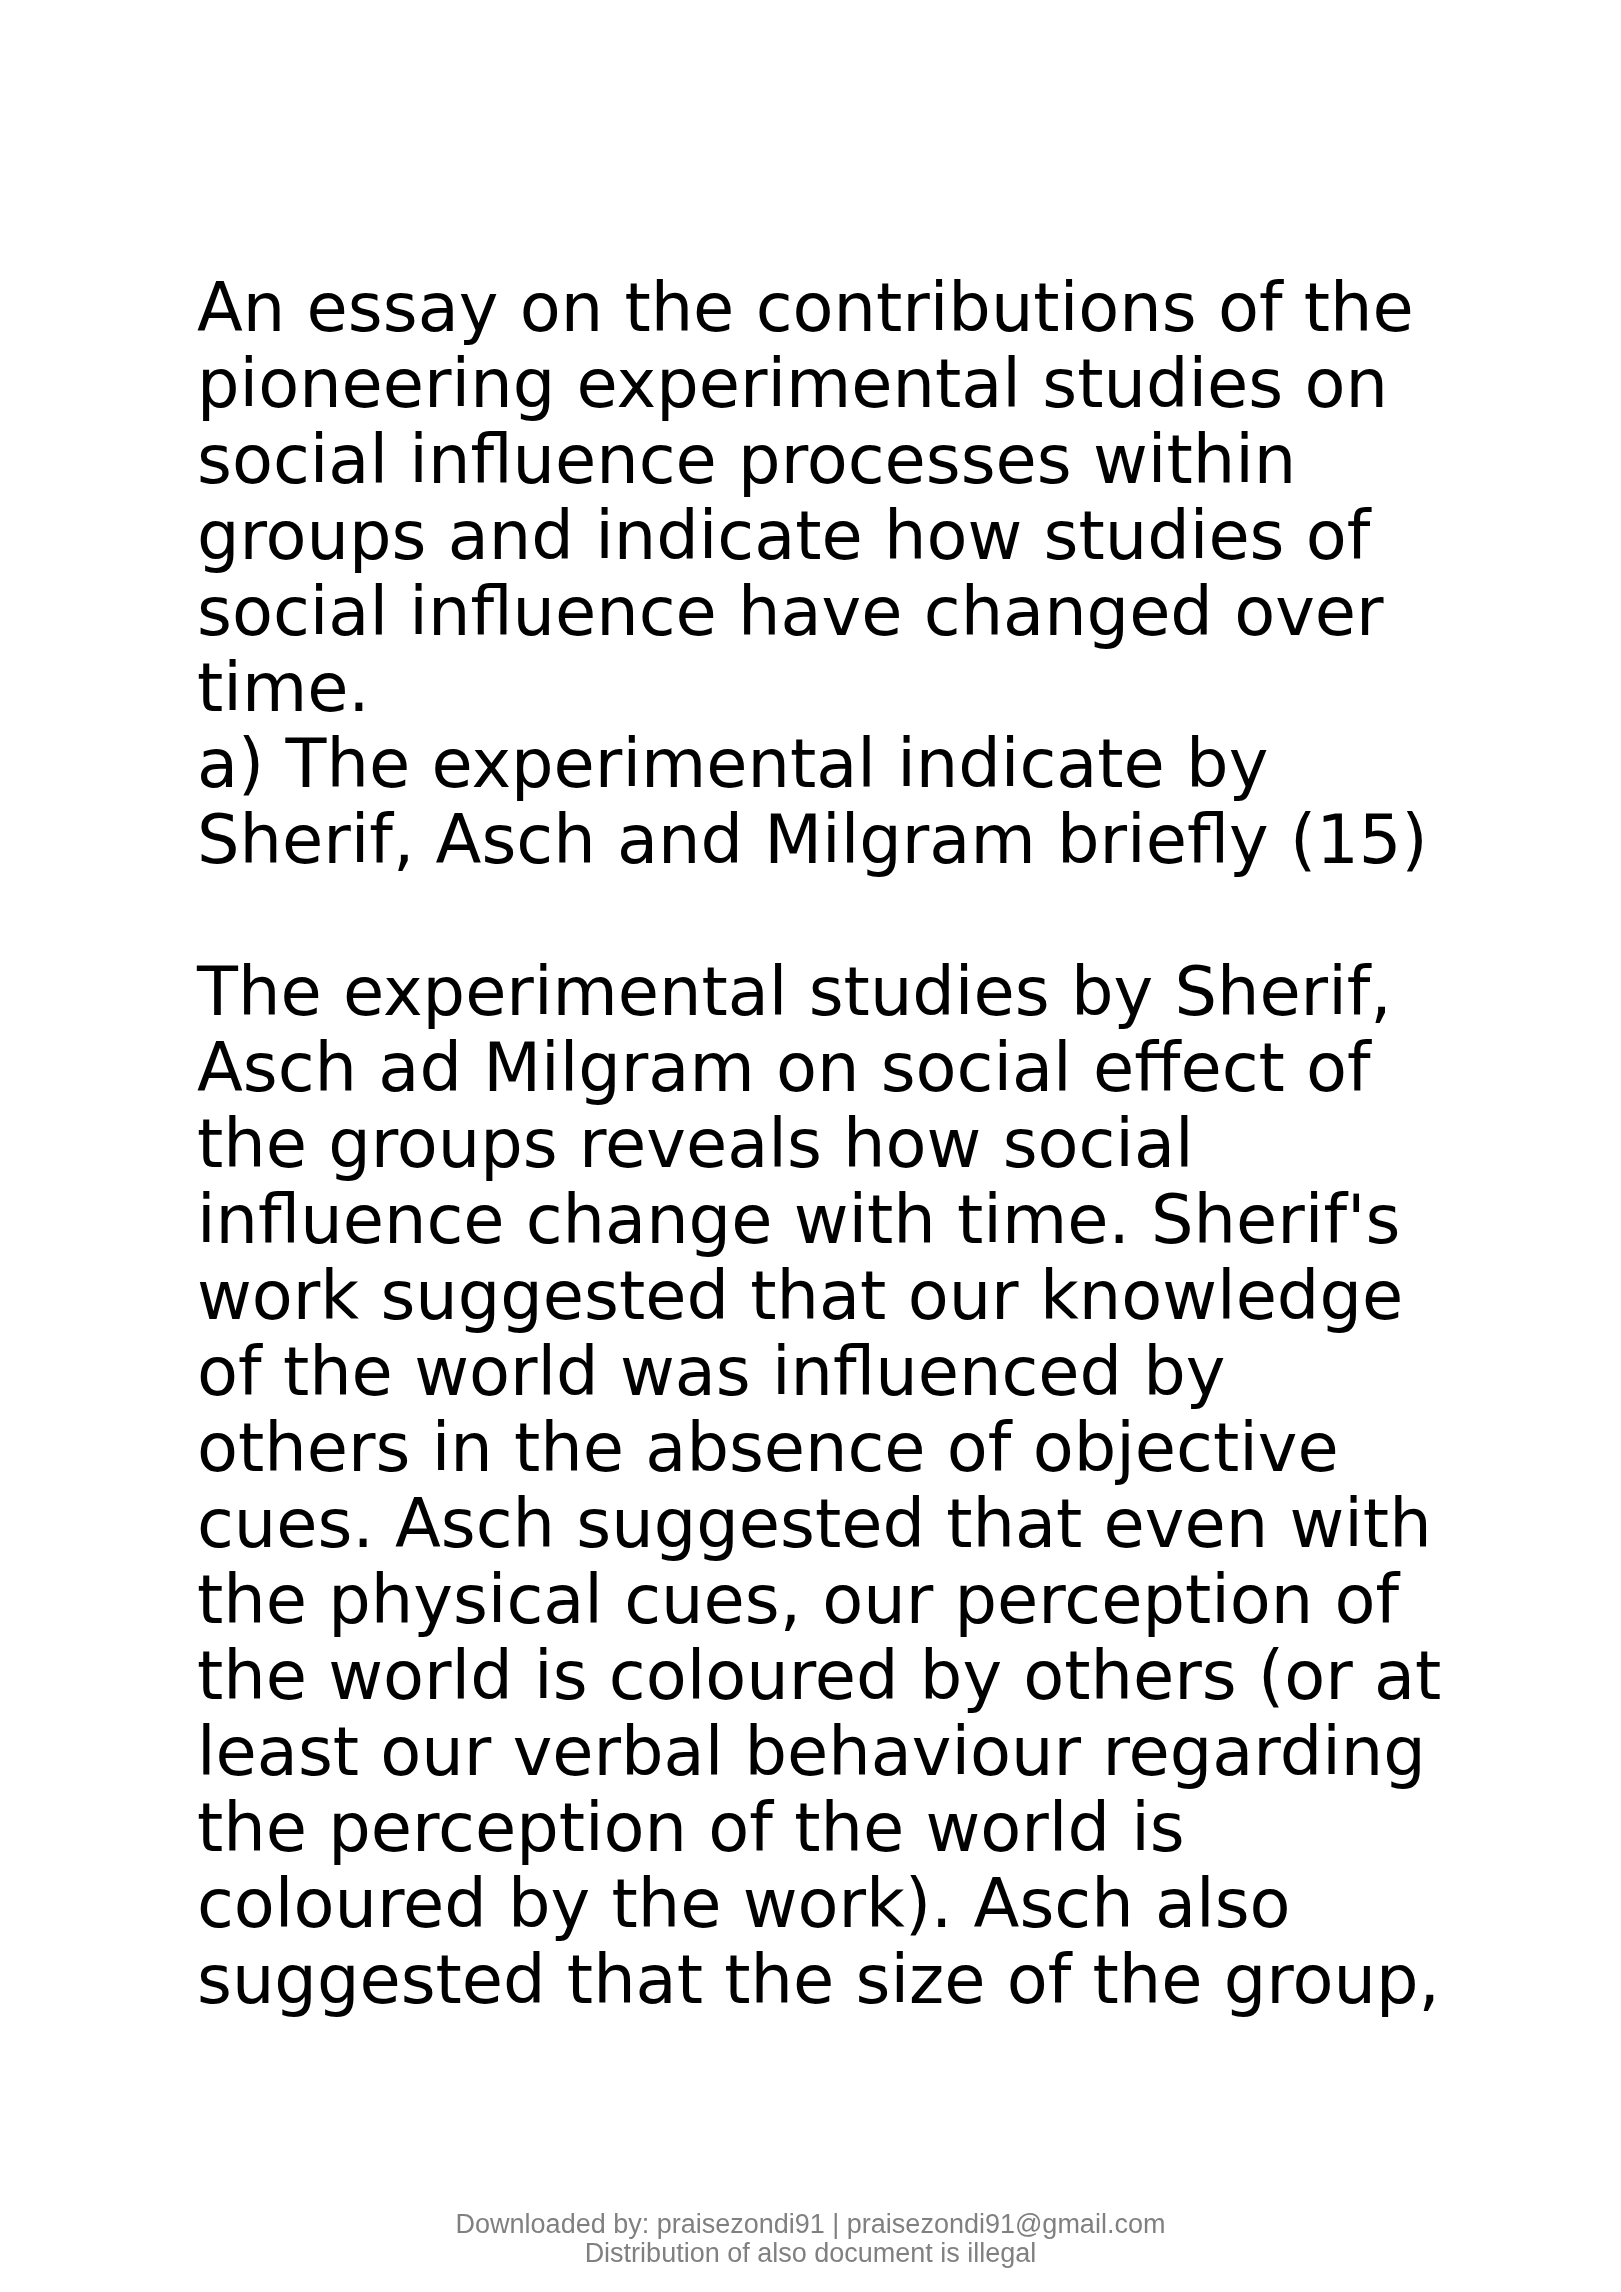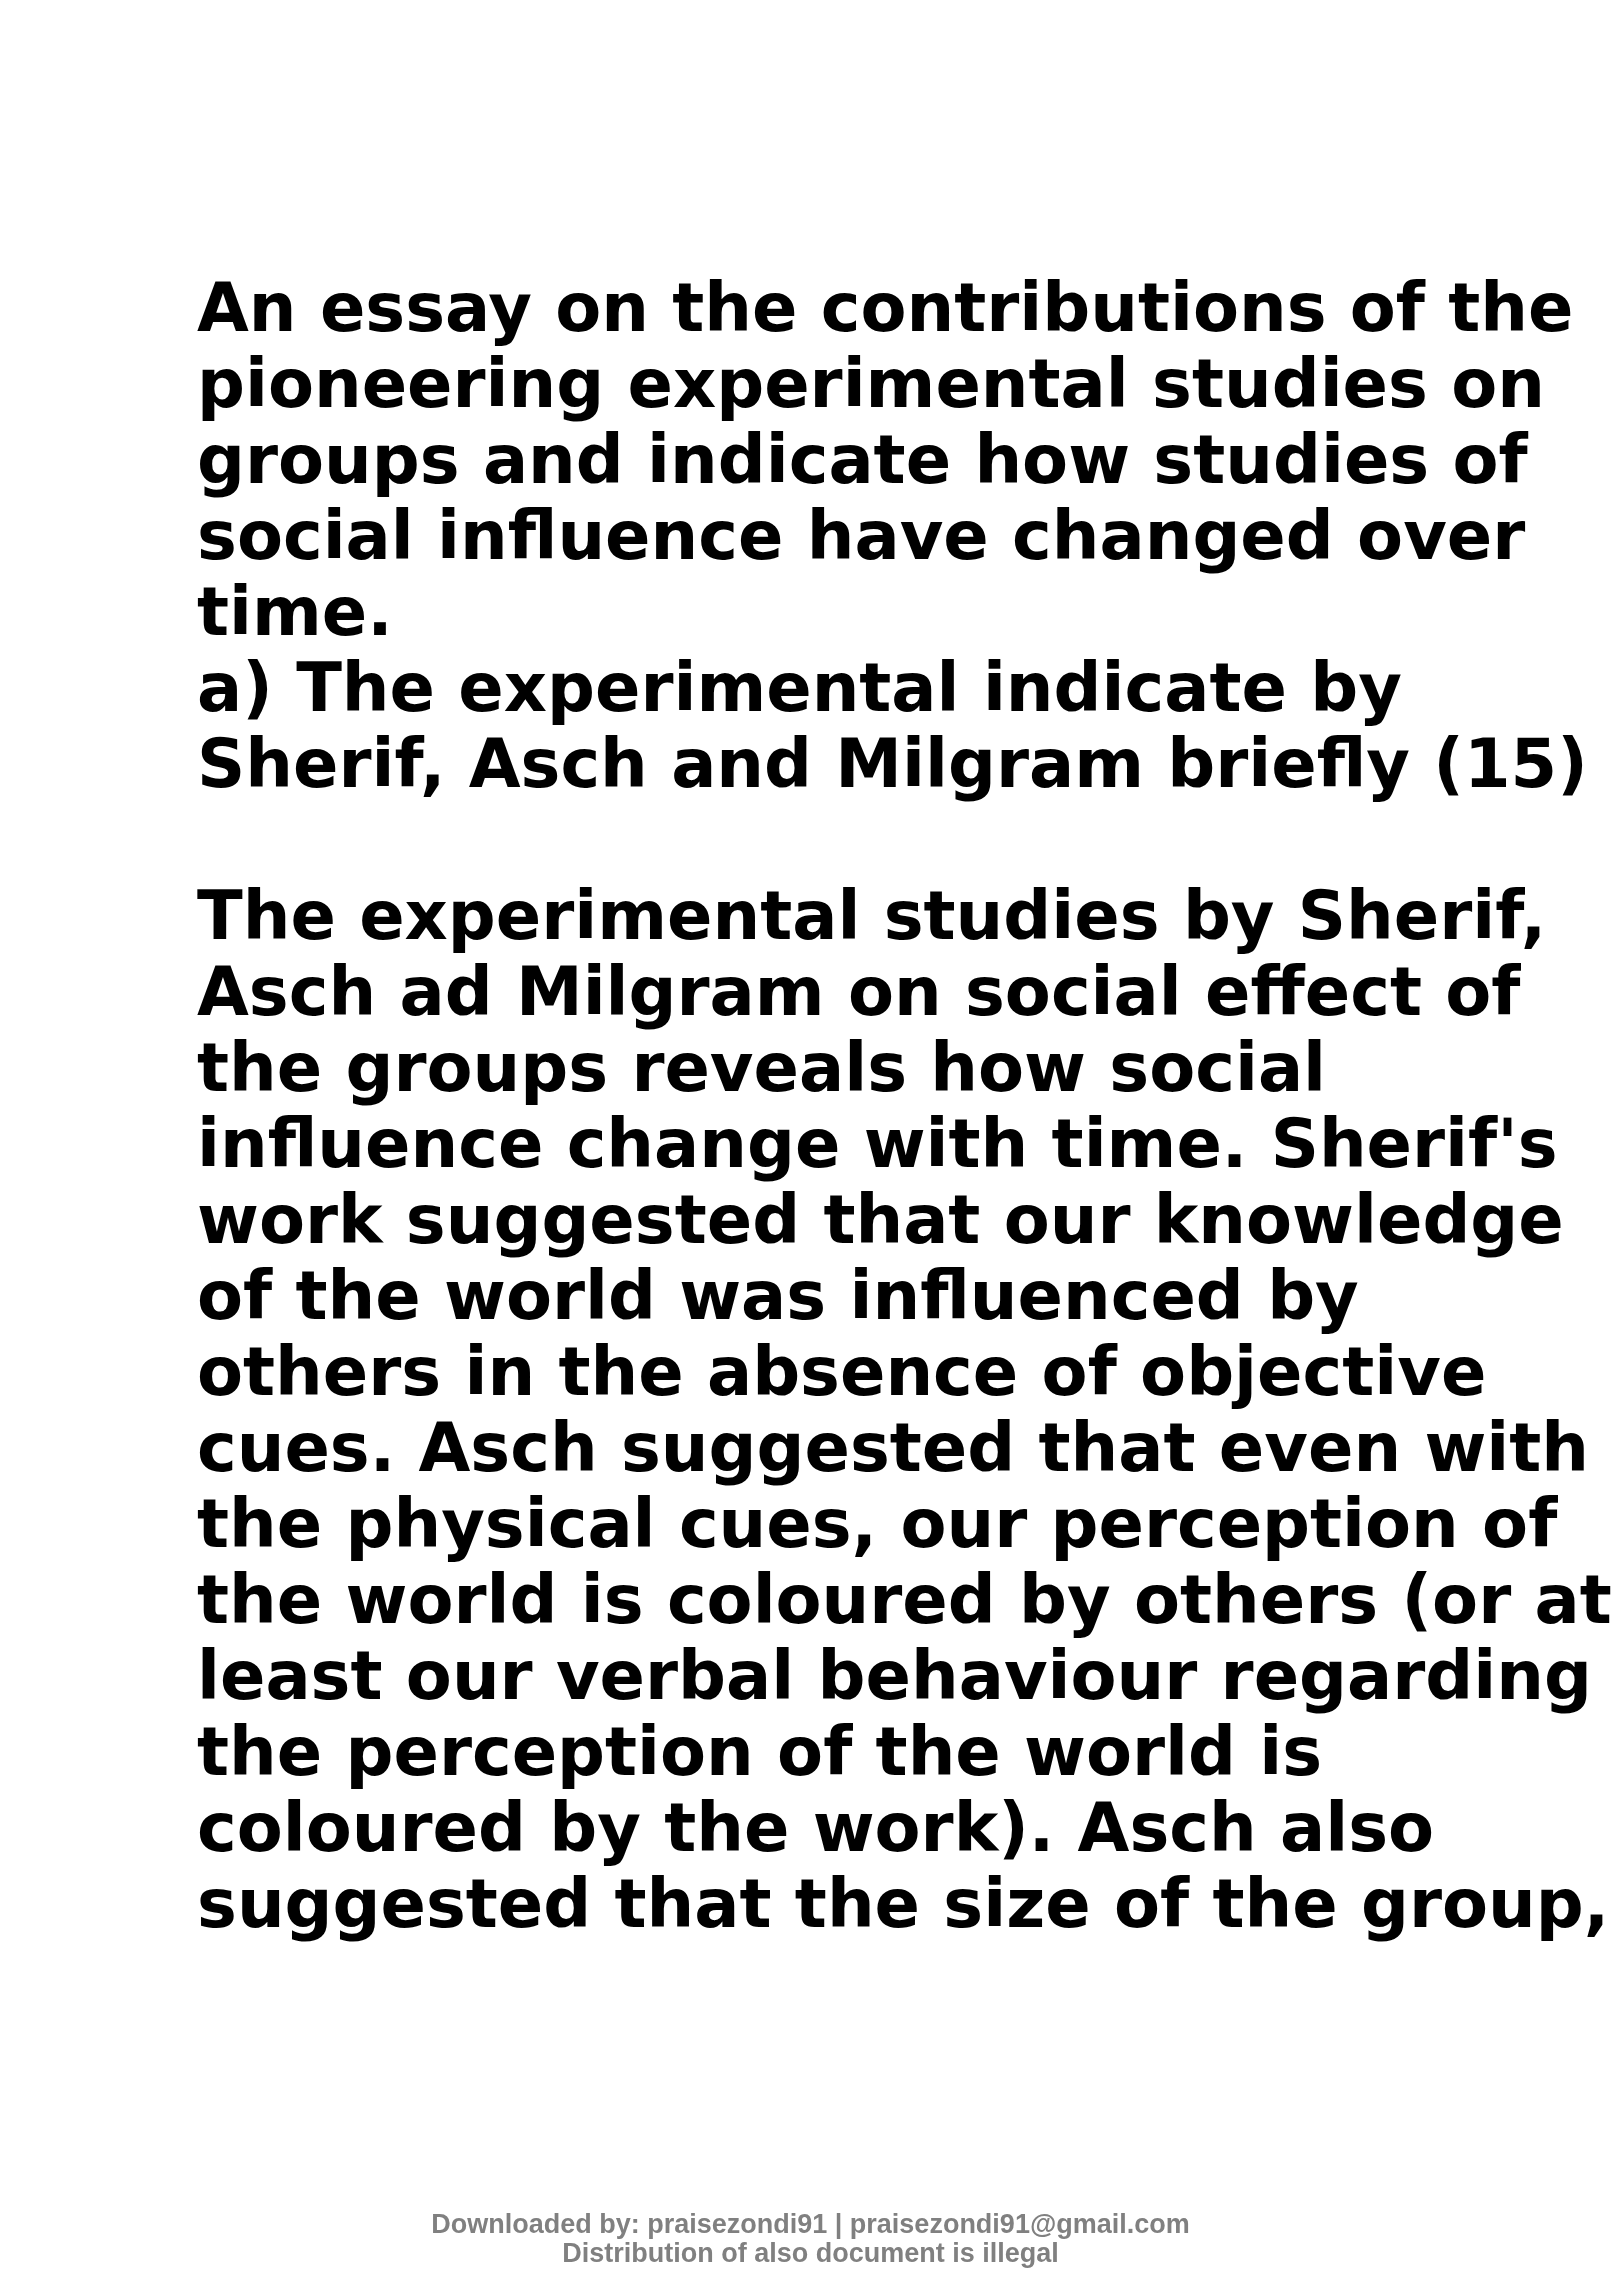--- a/index.html
+++ b/index.html
@@ -1,17 +1,17 @@
 <!DOCTYPE html>
 <html><head>
 <meta charset="utf-8">
 <style>
   html, body { margin: 0; padding: 0; background: #ffffff; }
   body { width: 1621px; height: 2293px; position: relative; overflow: hidden; }
-  .page { position: absolute; left: 0; top: 0; width: 1424px; height: 2293px; background: #ffffff; font-weight: bold; }
+  .page { position: absolute; left: 0; top: 0; width: 1424px; height: 2293px; background: #ffffff; }
   .content {
     position: absolute; left: 197px; top: 270px;
     font-family: "DejaVu Sans", sans-serif;
     font-size: 67px; line-height: 76px; color: #000000;
   }
   .line { display: block; white-space: nowrap; height: 76px; }
   .blank { height: 76px; }
   .footer {
     position: absolute; left: 0; width: 1621px; text-align: center;
     font-family: "Liberation Sans", sans-serif; font-size: 27px; color: #808080;
@@ -20,20 +20,21 @@
   .f2 { top: 2238px; }
 </style>
 </head>
 <body>
 
 <div class="page">
   <div class="content">
     <div>
       <span class="line">An essay on the contributions of the</span>
       <span class="line">pioneering experimental studies on</span>
+      <span class="line">social influence processes within</span>
       <span class="line">groups and indicate how studies of</span>
       <span class="line">social influence have changed over</span>
       <span class="line">time.</span>
     </div>
     <div>
       <span class="line">a) The experimental indicate by</span>
       <span class="line">Sherif, Asch and Milgram briefly (15)</span>
     </div>
     <div class="blank"></div>
     <div>

